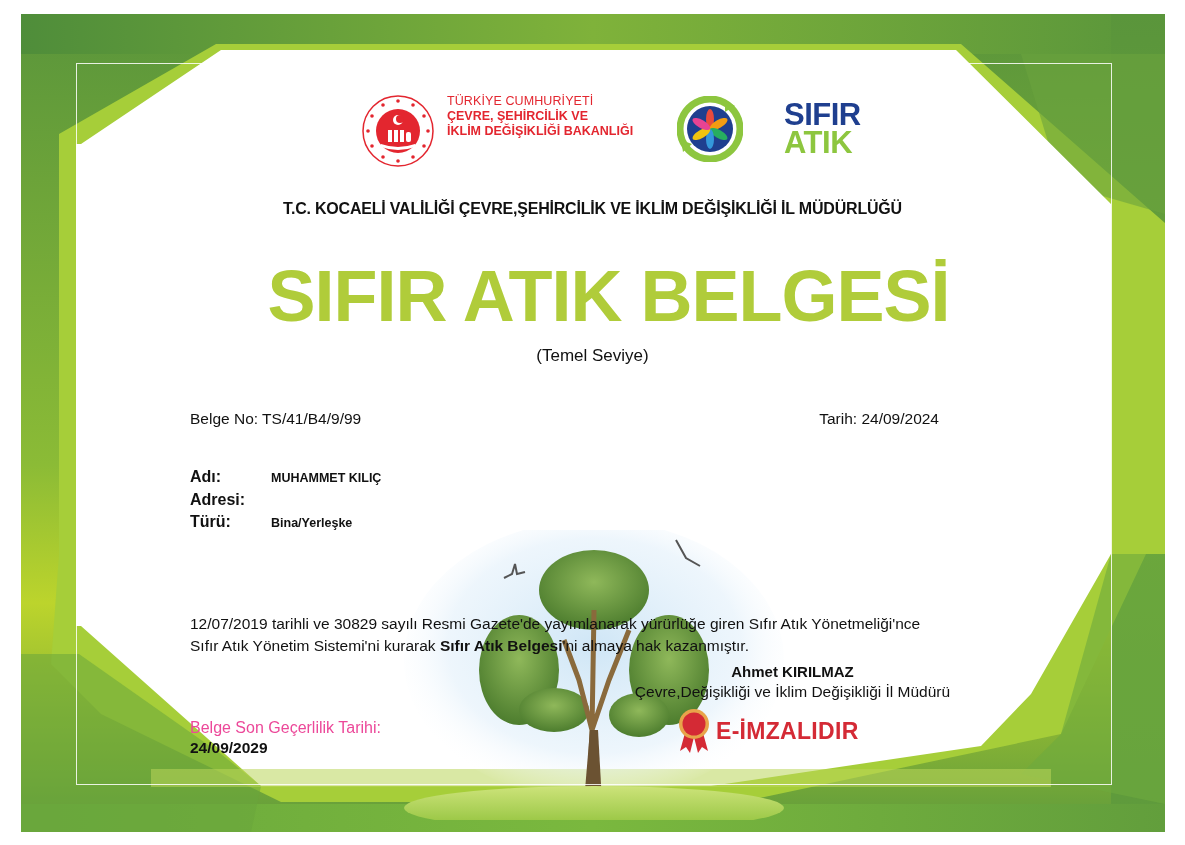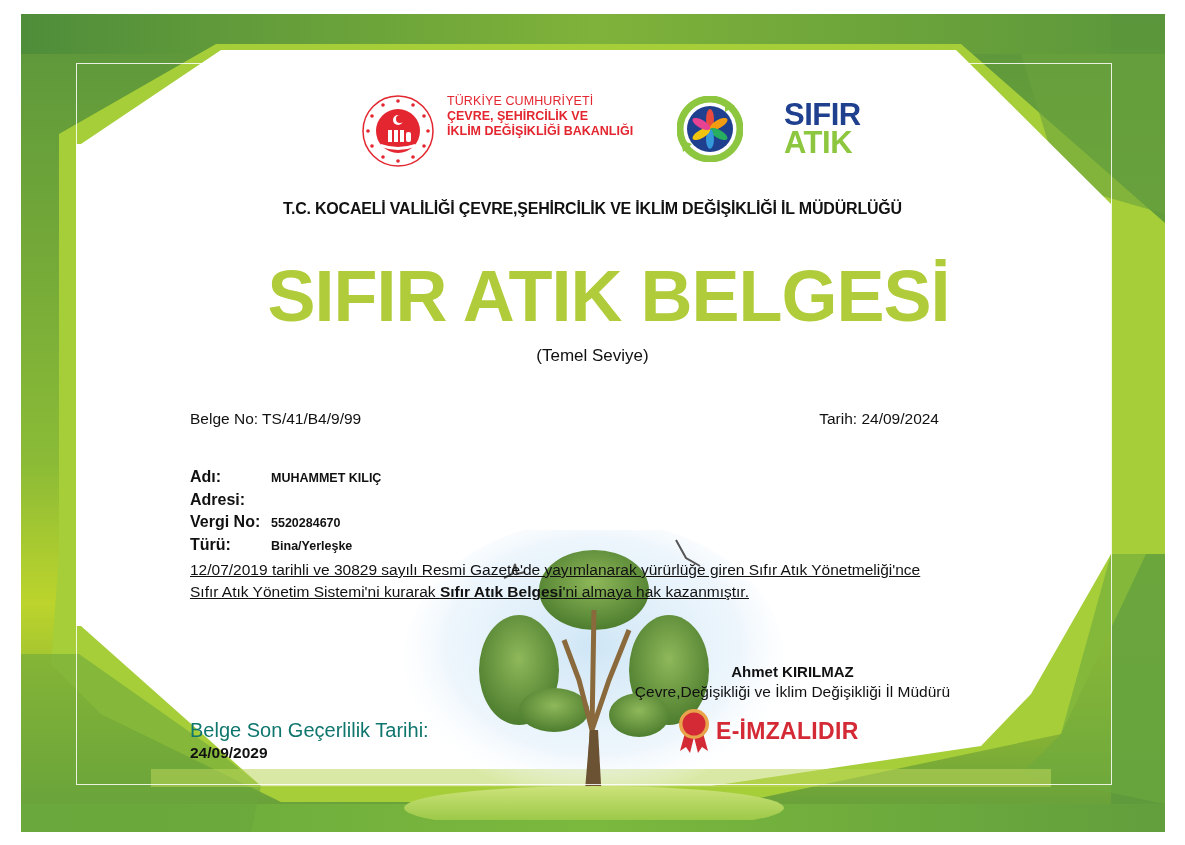--- a/index.html
+++ b/index.html
@@ -38,34 +38,34 @@
   .belge-no { position: absolute; left: 190px; top: 410px; font-size: 15.5px; color: #111; z-index: 4; }
   .tarih { position: absolute; right: 246px; top: 410px; font-size: 15.5px; color: #111; z-index: 4; }
 
   .info { position: absolute; left: 190px; top: 468px; z-index: 4; }
   .info-row { display: flex; align-items: baseline; height: 22.5px; }
   .info-key { width: 81px; font-size: 16px; font-weight: 700; color: #111; white-space: nowrap; }
   .info-val { font-size: 12.5px; font-weight: 700; color: #111; white-space: nowrap; }
 
   .tree-wrap { position: absolute; left: 404px; top: 530px; width: 380px; height: 290px; z-index: 1; }
 
-  .statement { position: absolute; left: 190px; top: 559px; width: 760px; font-size: 15.5px;
-    color: #111; line-height: 22px; z-index: 4; text-decoration: underline; }
+  .statement { position: absolute; left: 190px; top: 613px; width: 760px; font-size: 15.5px;
+    color: #111; line-height: 22px; z-index: 4; }
   .statement b { font-weight: 700; }
 
   .signer { position: absolute; left: 600px; width: 385px; top: 663px; text-align: center; z-index: 4; }
   .signer-name { font-size: 15px; font-weight: 700; color: #111; }
   .signer-title { font-size: 15.5px; color: #111; margin-top: 3px; }
 
   .esign { position: absolute; left: 676px; top: 707px; display: flex; align-items: center; z-index: 4; }
   .rosette { width: 36px; height: 48px; }
   .esign-text { margin-left: 4px; font-size: 23px; font-weight: 700; color: #d42a35; letter-spacing: 0.3px; }
 
   .expiry { position: absolute; left: 190px; top: 719px; z-index: 4; }
-  .expiry-label { font-size: 20px; color: #0f766e; }
+  .expiry-label { font-size: 16px; color: #ec4899; }
   .expiry-date { font-size: 15.5px; font-weight: 700; color: #111; margin-top: 2px; }
 </style>
 </head>
 <body>
 
 <div class="cert">
 
   <svg class="frame-svg" viewBox="0 0 1144 818" preserveAspectRatio="none">
     <defs>
       <linearGradient id="gTop" x1="0" y1="0" x2="1" y2="0">
@@ -212,24 +212,20 @@
 
 <div class="info">
   <div class="info-row">
     <span class="info-key">Adı:</span>
     <span class="info-val">MUHAMMET KILIÇ</span>
   </div>
   <div class="info-row">
     <span class="info-key">Adresi:</span>
   </div>
   <div class="info-row">
-    <span class="info-key">Vergi No:</span>
-    <span class="info-val">5520284670</span>
-  </div>
-  <div class="info-row">
     <span class="info-key">Türü:</span>
     <span class="info-val">Bina/Yerleşke</span>
   </div>
 </div>
 
 <div class="statement">
   <span>12/07/2019 tarihli ve 30829 sayılı Resmi Gazete'de yayımlanarak yürürlüğe giren Sıfır Atık Yönetmeliği'nce Sıfır Atık Yönetim Sistemi'ni kurarak </span><b>Sıfır Atık Belgesi</b><span>'ni almaya hak kazanmıştır.</span>
 </div>
 
 <div class="signer">

